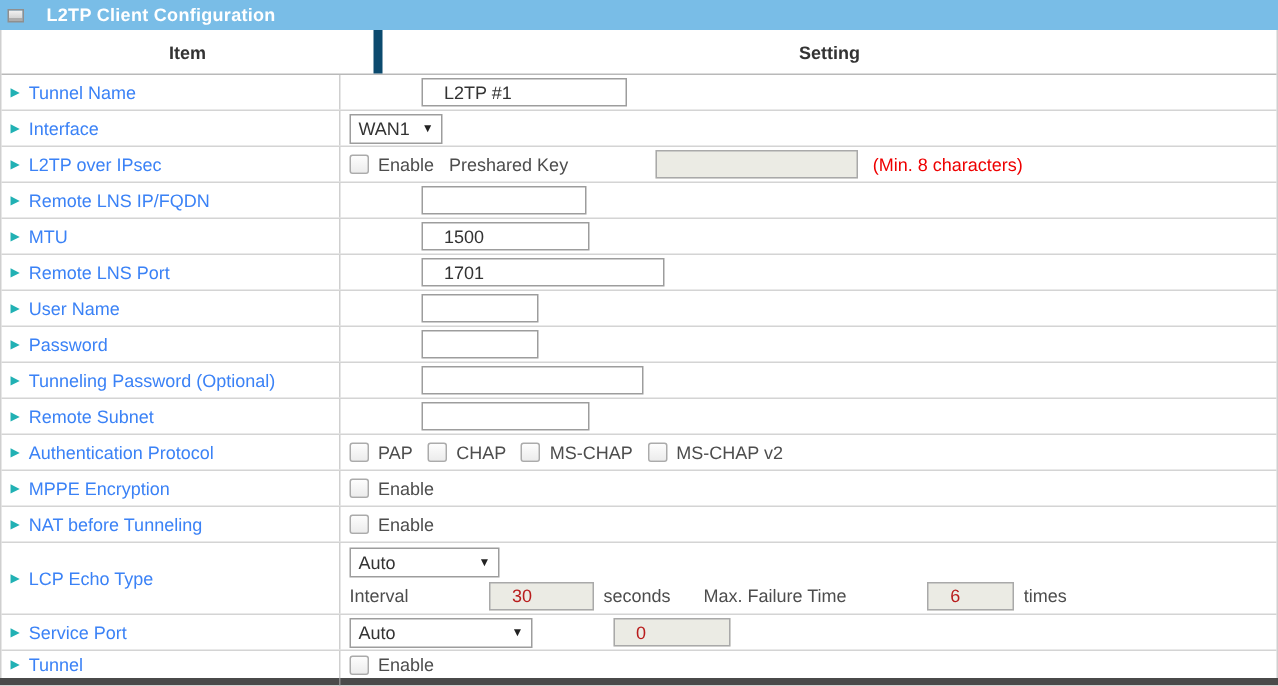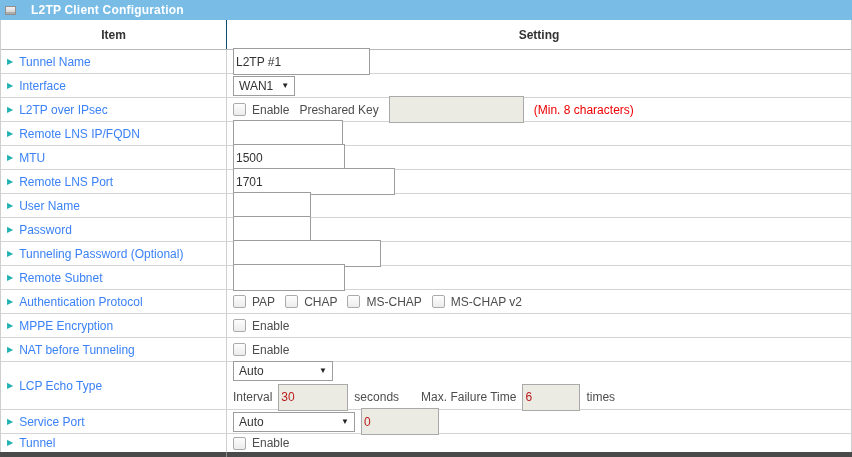--- a/index.html
+++ b/index.html
@@ -8,38 +8,38 @@
 
   .titlebar { height:20px; background:#79BDE7; display:flex; align-items:center;
     padding:0 5px; }
   .collapse-icon { width:11px; height:9px; background:linear-gradient(#f2f2f2,#c9c9c9);
     border:1px solid #8f8f8f; box-shadow:inset 0 -2px 0 #adadad; margin-right:7px; }
   .titlebar .title { color:#ffffff; font-weight:bold; font-size:12px; letter-spacing:0.2px;margin-left:8px; }
 
   .cfg-table { width:852px; border-left:1px solid #cfcfcf; border-right:1px solid #cfcfcf; }
 
   .hdr-row { display:flex; height:30px; border-bottom:1px solid #b9b9b9; font-weight:bold; color:#333; }
-  .hdr-item { width:226px; border-right:1px solid #0c4a6e; display:flex; align-items:center; justify-content:center; }
+  .hdr-item { width:254px; border-right:6px solid #0c4a6e; display:flex; align-items:center; justify-content:center; }
   .hdr-setting { flex:1; display:flex; align-items:center; justify-content:center; }
 
   .row { display:flex; height:24px; border-bottom:1px solid #d4d4d4; }
   .row.lcp-row { height:48px; }
   .row.tunnel-row { height:18px; border-bottom:none; }
 
   .row-label { width:226px; border-right:1px solid #cfcfcf; display:flex; align-items:center;
     padding-left:6px; gap:6px; }
   .arrow-icon { color:#21B1B4; font-size:8px; line-height:1; }
   .label-text { color:#3b82f6; }
 
   .row-setting { flex:1; display:flex; align-items:center; padding-left:6px; gap:6px; }
   .row-setting.two-line { flex-direction:column; align-items:flex-start; justify-content:center; gap:3px; }
   .inline { display:flex; align-items:center; gap:6px; }
 
-  input[type="text"] { height:27px; border:1px solid #9d9d9d; background:#fff; color:#333;
-    font-family:inherit; font-size:12px; padding:0 2px; }
+  input[type="text"] { height:19px; border:1px solid #9d9d9d; background:#fff; color:#333;
+    font-family:inherit; font-size:12px; padding:0 14px;margin-left:48px; }
   input[type="text"]:disabled, input[type="text"].dis { background:#EBEBE4; border-color:#a9a9a9; color:#b91c1c; }
 
   .w-tunnelname{width:137px} .w-presh{width:135px} .w-ip{width:110px} .w-mtu{width:112px}
   .w-port{width:162px} .w-user{width:78px} .w-pass{width:78px} .w-tpass{width:148px}
   .w-subnet{width:112px} .w-interval{width:70px} .w-fail{width:58px} .w-svcport{width:78px}
 
   .sel { height:20px; border:1px solid #9d9d9d; background:#fff; color:#333;
     display:inline-flex; align-items:center; justify-content:space-between; padding:0 5px; cursor:default; }
   .sel .chev { font-size:8px; color:#222; margin-left:8px; }
   .sel-interface{width:62px} .sel-lcp{width:100px} .sel-svc{width:122px}

